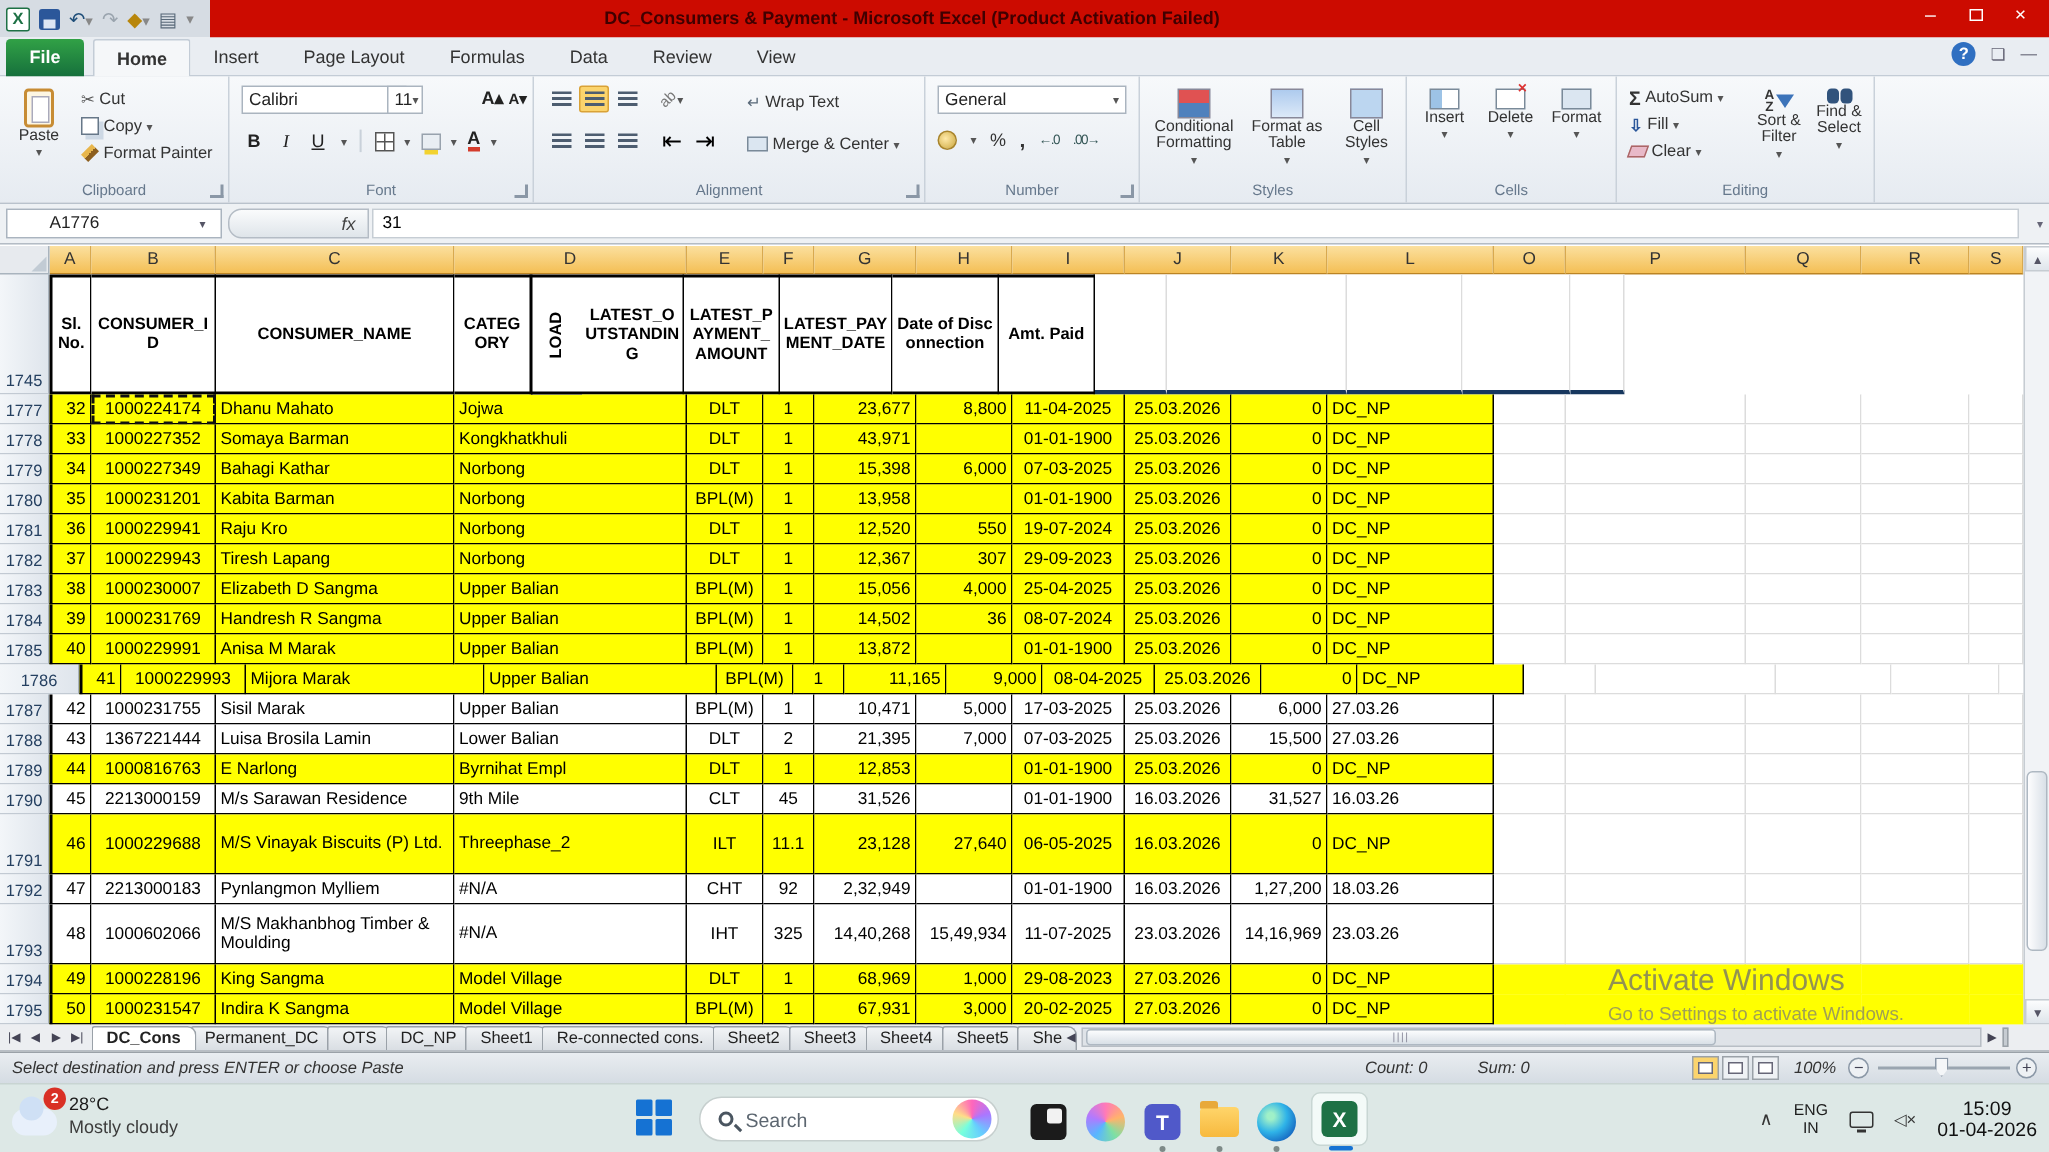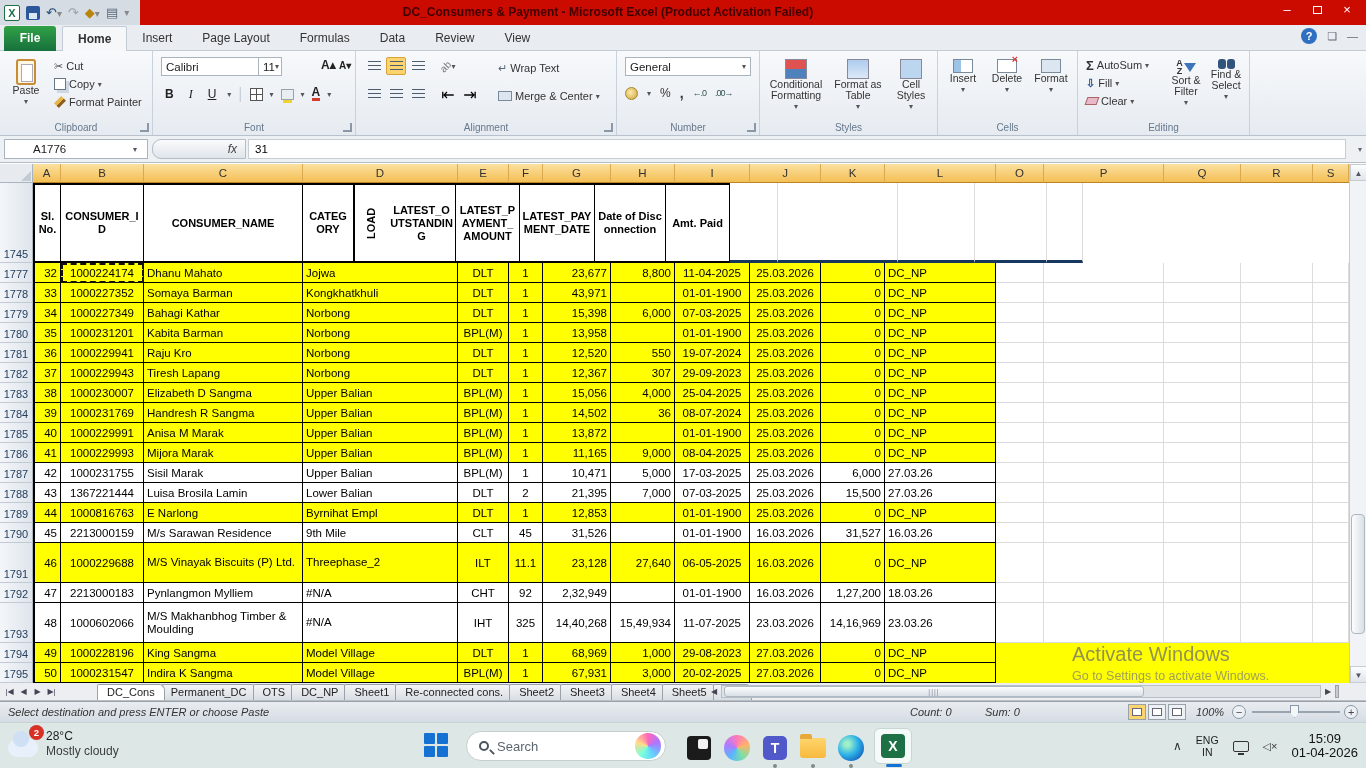--- a/index.html
+++ b/index.html
@@ -113,21 +113,21 @@
   #vscroll { position:absolute; right:0; top:164px; width:17px; height:519px; background:#f1f3f6; border-left:1px solid #c6ccd2; }
   .varrow { width:17px; height:17px; text-align:center; font-size:8px; color:#556; line-height:17px; background:linear-gradient(#fcfdfe,#dfe5eb); border:1px solid #c6ccd2; }
   #vthumb { position:absolute; left:1px; top:350px; width:14px; height:120px; background:linear-gradient(90deg,#fdfdfe,#d9e0e7); border:1px solid #aeb8c2; border-radius:4px; }
   #vdown { position:absolute; bottom:0; }
 
   
   #tabbar { position:absolute; left:0; top:683px; width:1366px; height:18px; background:#eceef1; border-bottom:1px solid #b8bec5; display:flex; align-items:center; }
   .navbtns { display:flex; gap:1px; padding:0 3px; }
   .navbtn { font-size:8px; color:#445; width:13px; text-align:center; }
   .stab { font-size:11px; color:#222; padding:1px 9px 2px; background:linear-gradient(#f2f4f6,#d9dee3); border:1px solid #9aa1a8; border-bottom:none; margin-right:-4px; border-radius:2px 6px 0 0; }
-  .stab.active { background:#fff; font-weight:normal; z-index:2; position:relative;margin-left:36px; }
+  .stab.active { background:#fff; font-weight:bold; z-index:2; position:relative; }
   #hscroll { position:absolute; left:707px; top:684px; width:648px; height:15px; display:flex; align-items:center; }
   .harrow { font-size:8px; color:#445; width:14px; text-align:center; }
   #htrack { width:600px; height:13px; background:#dfe3e8; border:1px solid #b8bec5; position:relative; }
   #hthumb { position:absolute; left:2px; top:0; width:420px; height:11px; background:linear-gradient(#fcfdfe,#d9e0e7); border:1px solid #aeb8c2; border-radius:3px; text-align:center; font-size:7px; color:#889; line-height:10px; letter-spacing:1px; }
 
   
   #statusbar { position:absolute; left:0; top:701px; width:1366px; height:21px; background:linear-gradient(#e9edf1,#d5dce3); border-top:1px solid #9aa1a8; font-size:11px; color:#333;font-style:italic; }
   #status-msg { position:absolute; left:8px; top:4px; }
   #status-count { position:absolute; left:910px; top:4px; }
   #status-sum { position:absolute; left:985px; top:4px; }
@@ -633,21 +633,21 @@
       <div class="gc ac y" style="width: 71px; height: 20px; flex: 0 0 auto;">25.03.2026</div>
       <div class="gc ar y" style="width: 64px; height: 20px; flex: 0 0 auto;">0</div>
       <div class="gc al y" style="width: 111px; height: 20px; flex: 0 0 auto;">DC_NP</div>
       <div class="sp" style="width: 48px; height: 20px; flex: 0 0 auto;"></div>
       <div class="sp" style="width: 120px; height: 20px; flex: 0 0 auto;"></div>
       <div class="sp" style="width: 77px; height: 20px; flex: 0 0 auto;"></div>
       <div class="sp" style="width: 72px; height: 20px; flex: 0 0 auto;"></div>
       <div class="sp" style="width: 36px; height: 20px; flex: 0 0 auto;"></div>
     </div>
     <div class="grow" style="height: 20px;">
-      <div class="rh" style="width: 33px; height: 20px; flex: 0 0 auto;">1786</div>
+      <div class="rh" style="width: 53px; height: 20px; flex: 0 0 auto;">1786</div>
       <div class="gc ar y first" style="width: 28px; height: 20px; flex: 0 0 auto;">41</div>
       <div class="gc ac y" style="width: 83px; height: 20px; flex: 0 0 auto;">1000229993</div>
       <div class="gc al y" style="width: 159px; height: 20px; flex: 0 0 auto;">Mijora Marak</div>
       <div class="gc al y" style="width: 155px; height: 20px; flex: 0 0 auto;">Upper Balian</div>
       <div class="gc ac y" style="width: 51px; height: 20px; flex: 0 0 auto;">BPL(M)</div>
       <div class="gc ac y" style="width: 34px; height: 20px; flex: 0 0 auto;">1</div>
       <div class="gc ar y" style="width: 68px; height: 20px; flex: 0 0 auto;">11,165</div>
       <div class="gc ar y" style="width: 64px; height: 20px; flex: 0 0 auto;">9,000</div>
       <div class="gc ac y" style="width: 75px; height: 20px; flex: 0 0 auto;">08-04-2025</div>
       <div class="gc ac y" style="width: 71px; height: 20px; flex: 0 0 auto;">25.03.2026</div>

